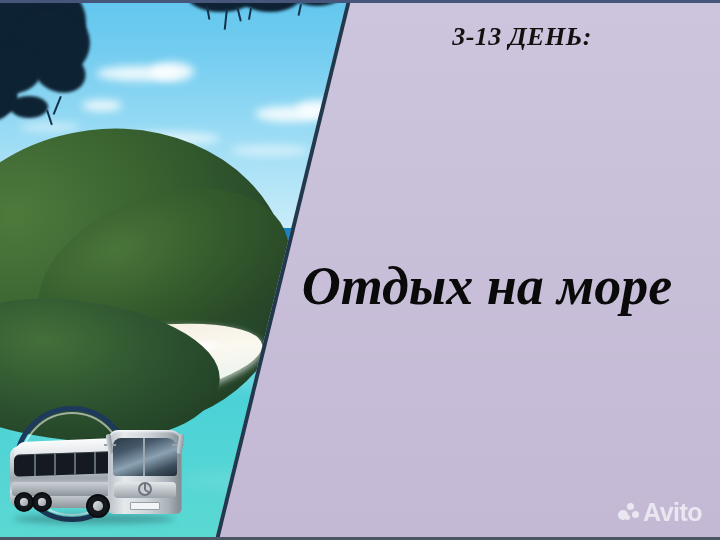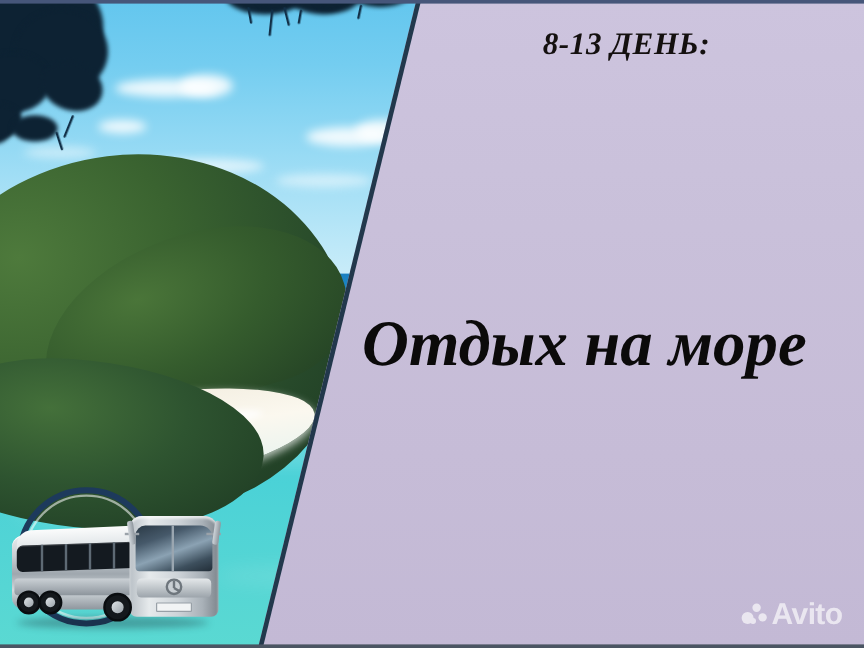--- a/index.html
+++ b/index.html
@@ -516,21 +516,21 @@
 
       <div class="wheel w1"></div>
       <div class="wheel w2"></div>
       <div class="wheel w3"></div>
     </div>
   </div>
 
   <div id="panel"></div>
   <div id="panel-edge"></div>
 
-  <div id="title-day">8-13 ДЕНЬ:</div>
+  <div id="title-day">3-13 ДЕНЬ:</div>
 
   <div id="avito">
     <div id="avito-mark">
       <i class="d1"></i>
         <i class="d2"></i>
         <i class="d3"></i>
         <i class="d4"></i>
     </div>
     <div id="avito-text">Avito</div>
   </div>

